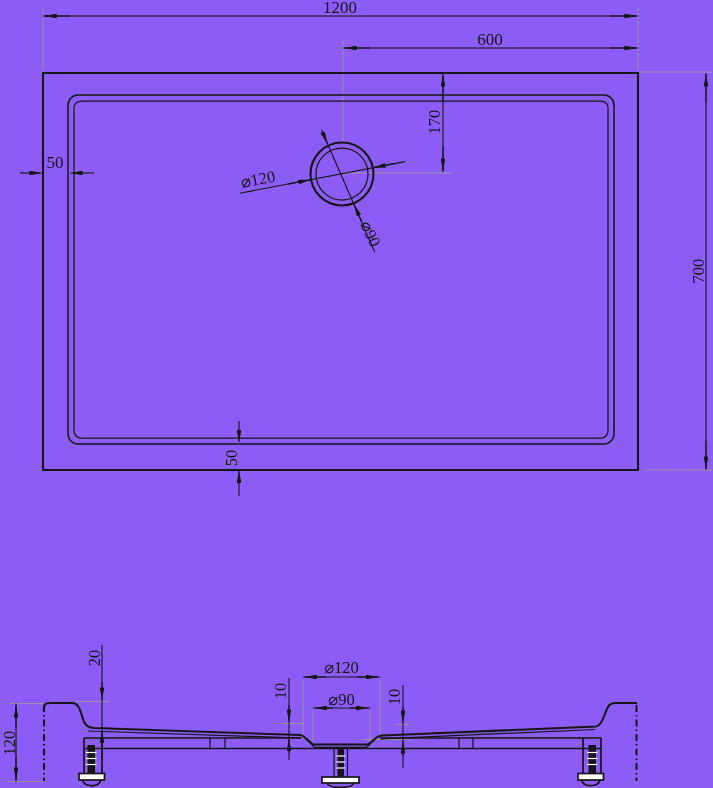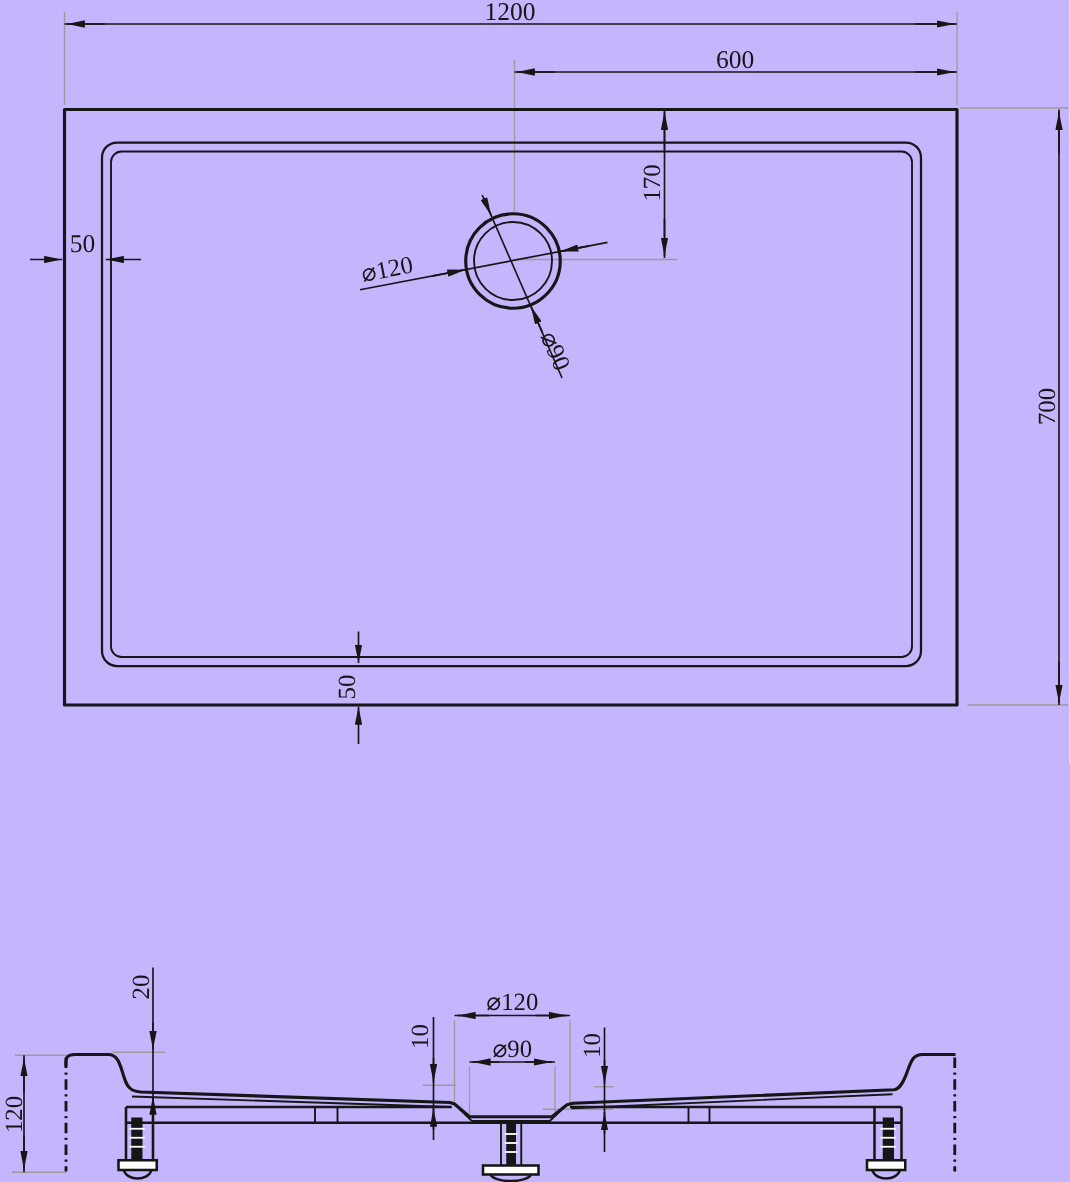--- a/index.html
+++ b/index.html
@@ -1,16 +1,16 @@
 <!DOCTYPE html>
 <html><head>
 <meta charset="utf-8">
 <style>
   html,body{margin:0;padding:0;background:#ffffff;}
-  .stage{position:relative;width:713px;height:788px;background:#c4b5fd;overflow:hidden;}
+  .stage{position:relative;width:713px;height:788px;background:#8b5cf6;overflow:hidden;}
   svg{display:block;}
   svg *{vector-effect:none;}
   .ext line{stroke:#9b9b9b;stroke-width:0.9;fill:none;}
   .dim line, .dim path{stroke:#161616;stroke-width:1.1;fill:none;}
   .arr{stroke:#161616;stroke-width:1.1;fill:none;}
   .p2{stroke:#161616;stroke-width:2.1;fill:none;stroke-linecap:butt;stroke-linejoin:round;}
   .p15{stroke:#161616;stroke-width:1.5;fill:none;stroke-linejoin:round;}
   .p13{stroke:#161616;stroke-width:1.25;fill:none;stroke-linejoin:round;}
   .p17{stroke:#161616;stroke-width:1.7;fill:none;stroke-linejoin:round;}
   .dashdot{stroke:#161616;stroke-width:1.9;fill:none;stroke-dasharray:7 3 1.5 3;}

